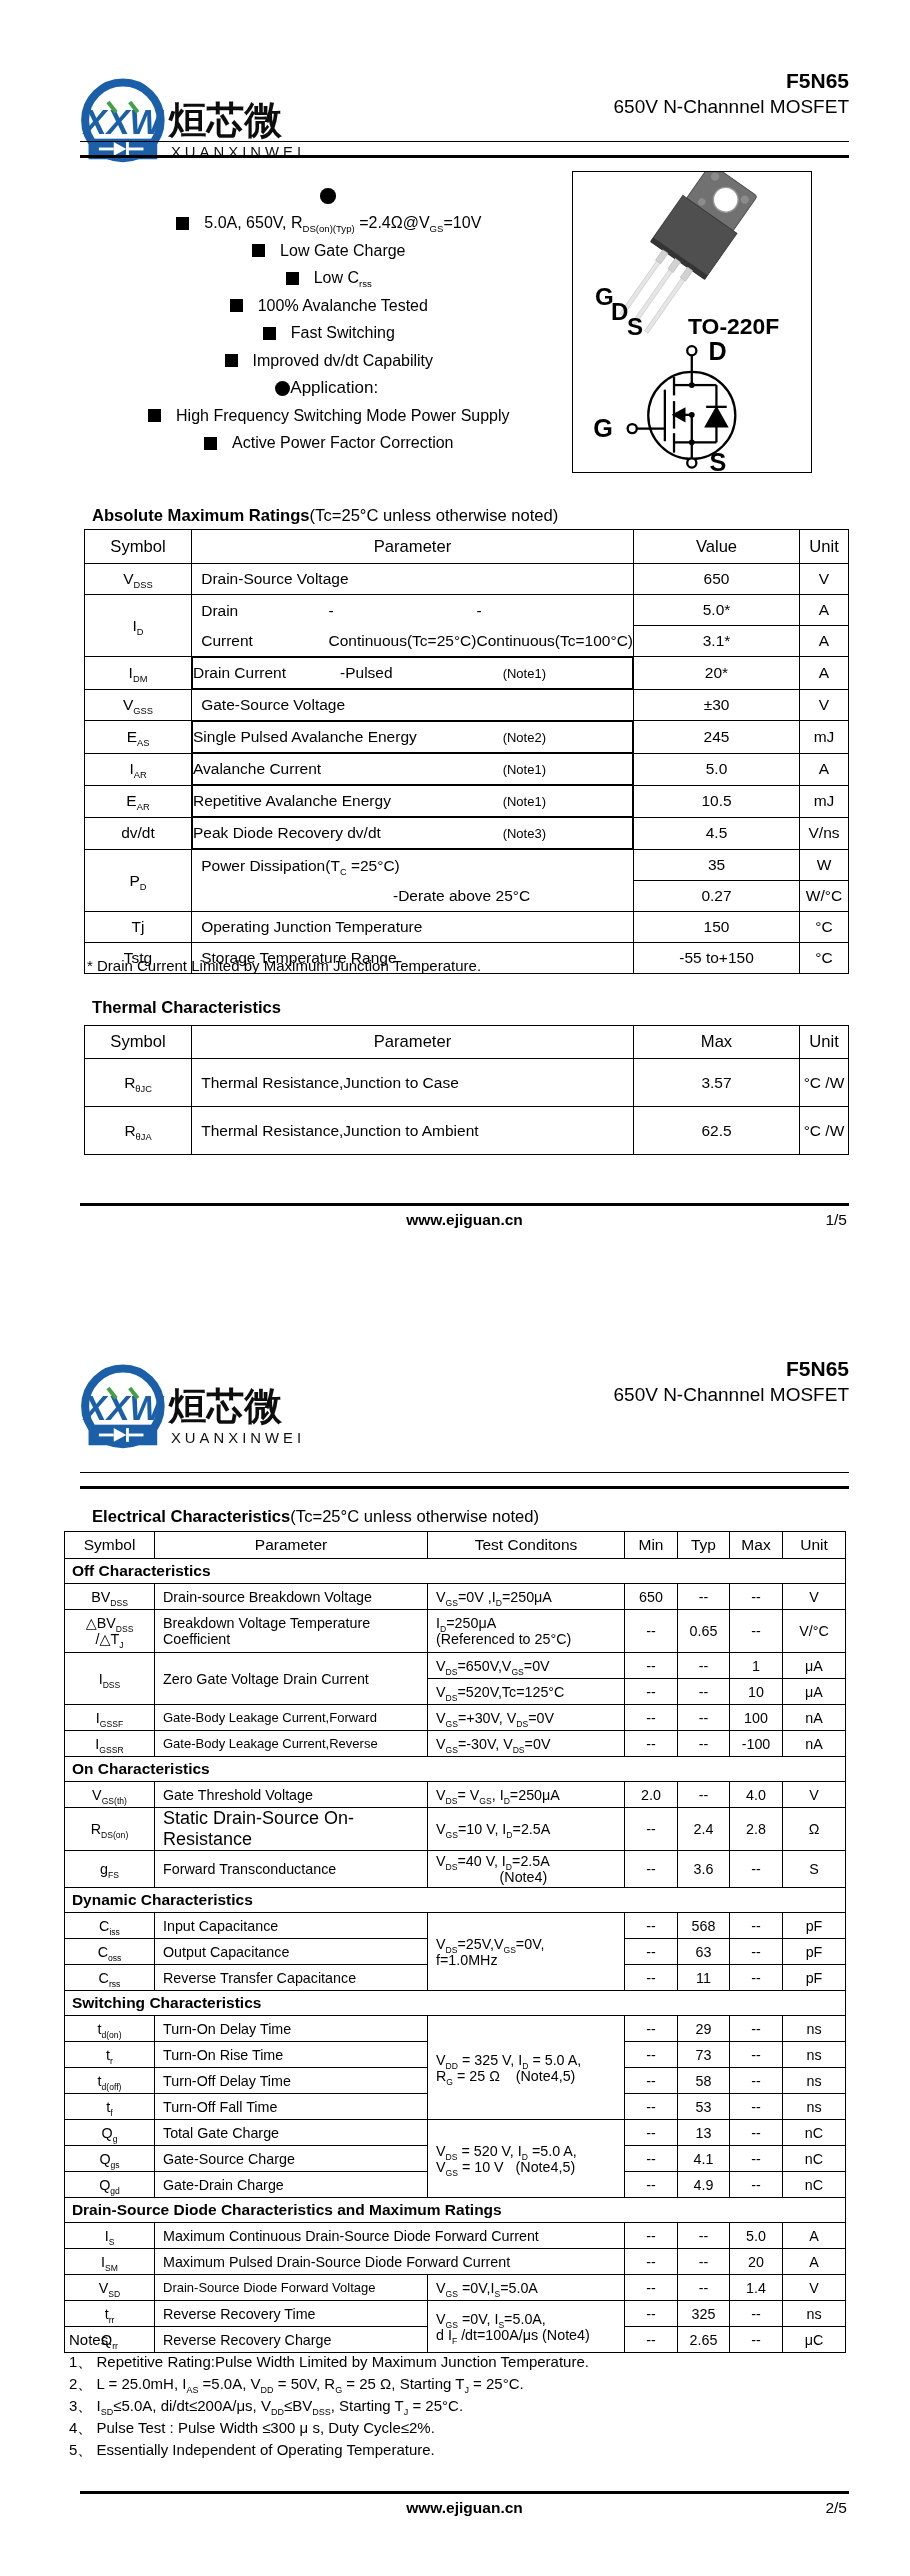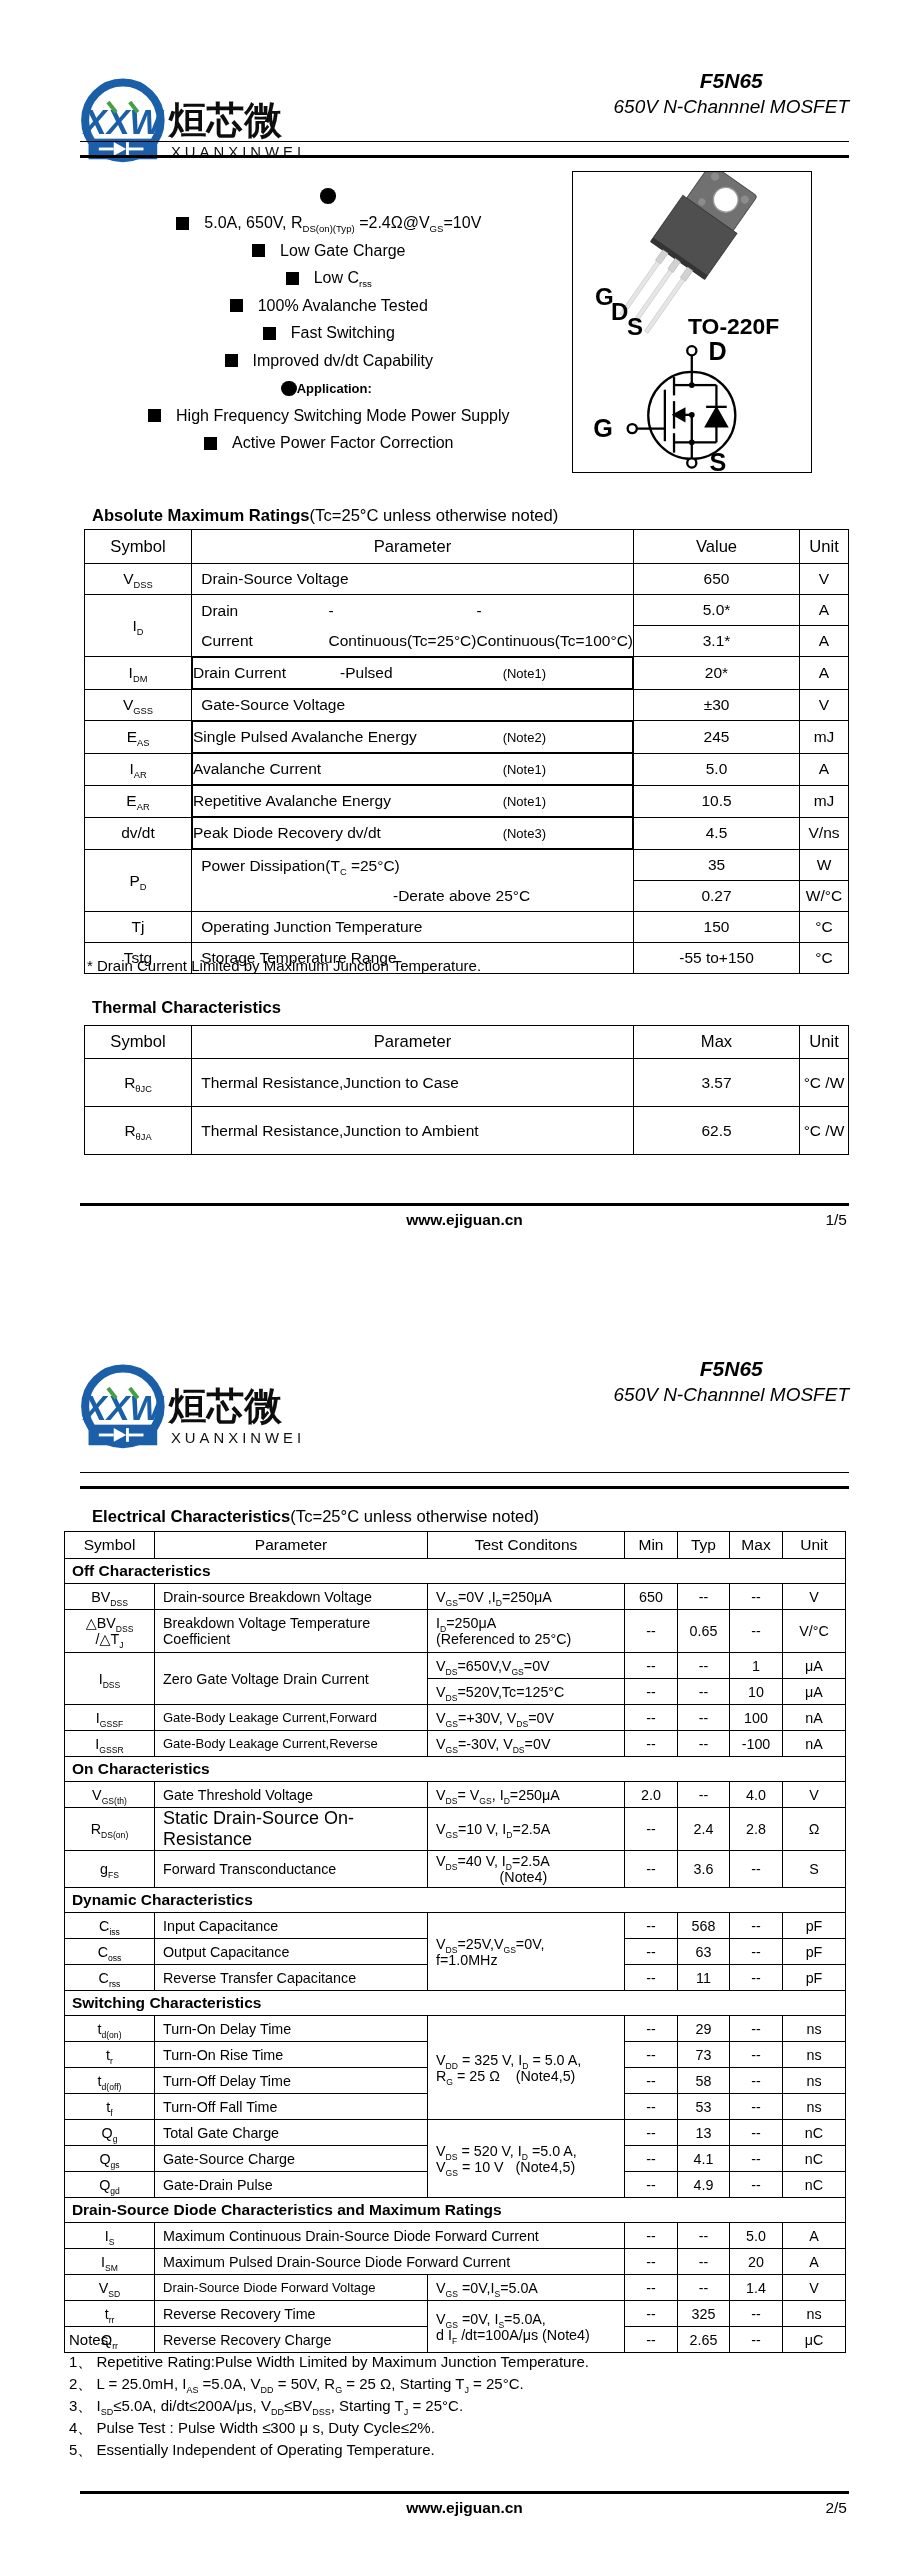--- a/index.html
+++ b/index.html
@@ -2,32 +2,32 @@
 <html style="font-size:9.2px"><head>
 <meta charset="utf-8">
 <style>
   html,body{margin:0;padding:0;background:#fff;}
   body{width:910px;height:2576px;position:relative;font-family:"Liberation Sans",sans-serif;color:#000;}
   .page{position:absolute;left:0;width:910px;height:1288px;background:#fff;overflow:hidden;}
   #p1{top:0;} #p2{top:1288px;}
   .abs{position:absolute;}
   sub{font-size:60%;line-height:0;}
   
-  .titlebox{right:61px;top:68px;text-align:center;font-style:italic;}
+  .titlebox{right:61px;top:68px;text-align:right;}
   .pn{font-size:21px;font-weight:bold;line-height:26px;}
   .pt{font-size:19px;line-height:26px;}
   .rule{left:80px;width:769px;background:#000;}
   .rule-a{top:141px;height:1.1px;}
   .rule-b{top:155px;height:2.9px;}
   
   .features{left:80px;top:182px;width:493px;}
   .featline{display:flex;align-items:center;height:27.5px;font-size:16px;justify-content:center;}
   .sq{width:13px;height:13px;background:#000;margin:0 15px 0 4.6px;flex:none;}
   .dot{width:15.5px;height:15.5px;border-radius:50%;background:#000;flex:none;}
-  .apptitle{font-size:13px;font-weight:bold;}
+  .apptitle{font-size:17px;font-weight:normal;}
   
   .pkgbox{left:572px;top:171px;width:238px;height:300px;border:1.1px solid #000;background:#fff;}
   
   table.t{border-collapse:collapse;table-layout:fixed;border:1.7px solid #000;background:#fff;}
   table.t td,table.t th{border:1.1px solid #000;font-weight:normal;vertical-align:middle;padding:0;}
   .t1{left:84px;top:529px;width:763px;}
   .t1 th{height:33px;font-size:16.6px;}
   .t1 td{height:30px;font-size:15.5px;}
   .tth{left:84px;top:1025px;width:763px;}
   .tth th{height:32px;font-size:16.6px;}
@@ -561,21 +561,21 @@
     <tr>
       <td class="c">Q<sub>gs</sub></td>
       <td class="l pl2">Gate-Source Charge</td>
       <td class="c">--</td>
       <td class="c">4.1</td>
       <td class="c">--</td>
       <td class="c">nC</td>
     </tr>
     <tr>
       <td class="c">Q<sub>gd</sub></td>
-      <td class="l pl2">Gate-Drain Pulse</td>
+      <td class="l pl2">Gate-Drain Charge</td>
       <td class="c">--</td>
       <td class="c">4.9</td>
       <td class="c">--</td>
       <td class="c">nC</td>
     </tr>
     <tr class="secrow">
           <td colspan="7">Drain-Source Diode Characteristics and Maximum Ratings</td>
         </tr>
     <tr>
       <td class="c">I<sub>S</sub></td>

